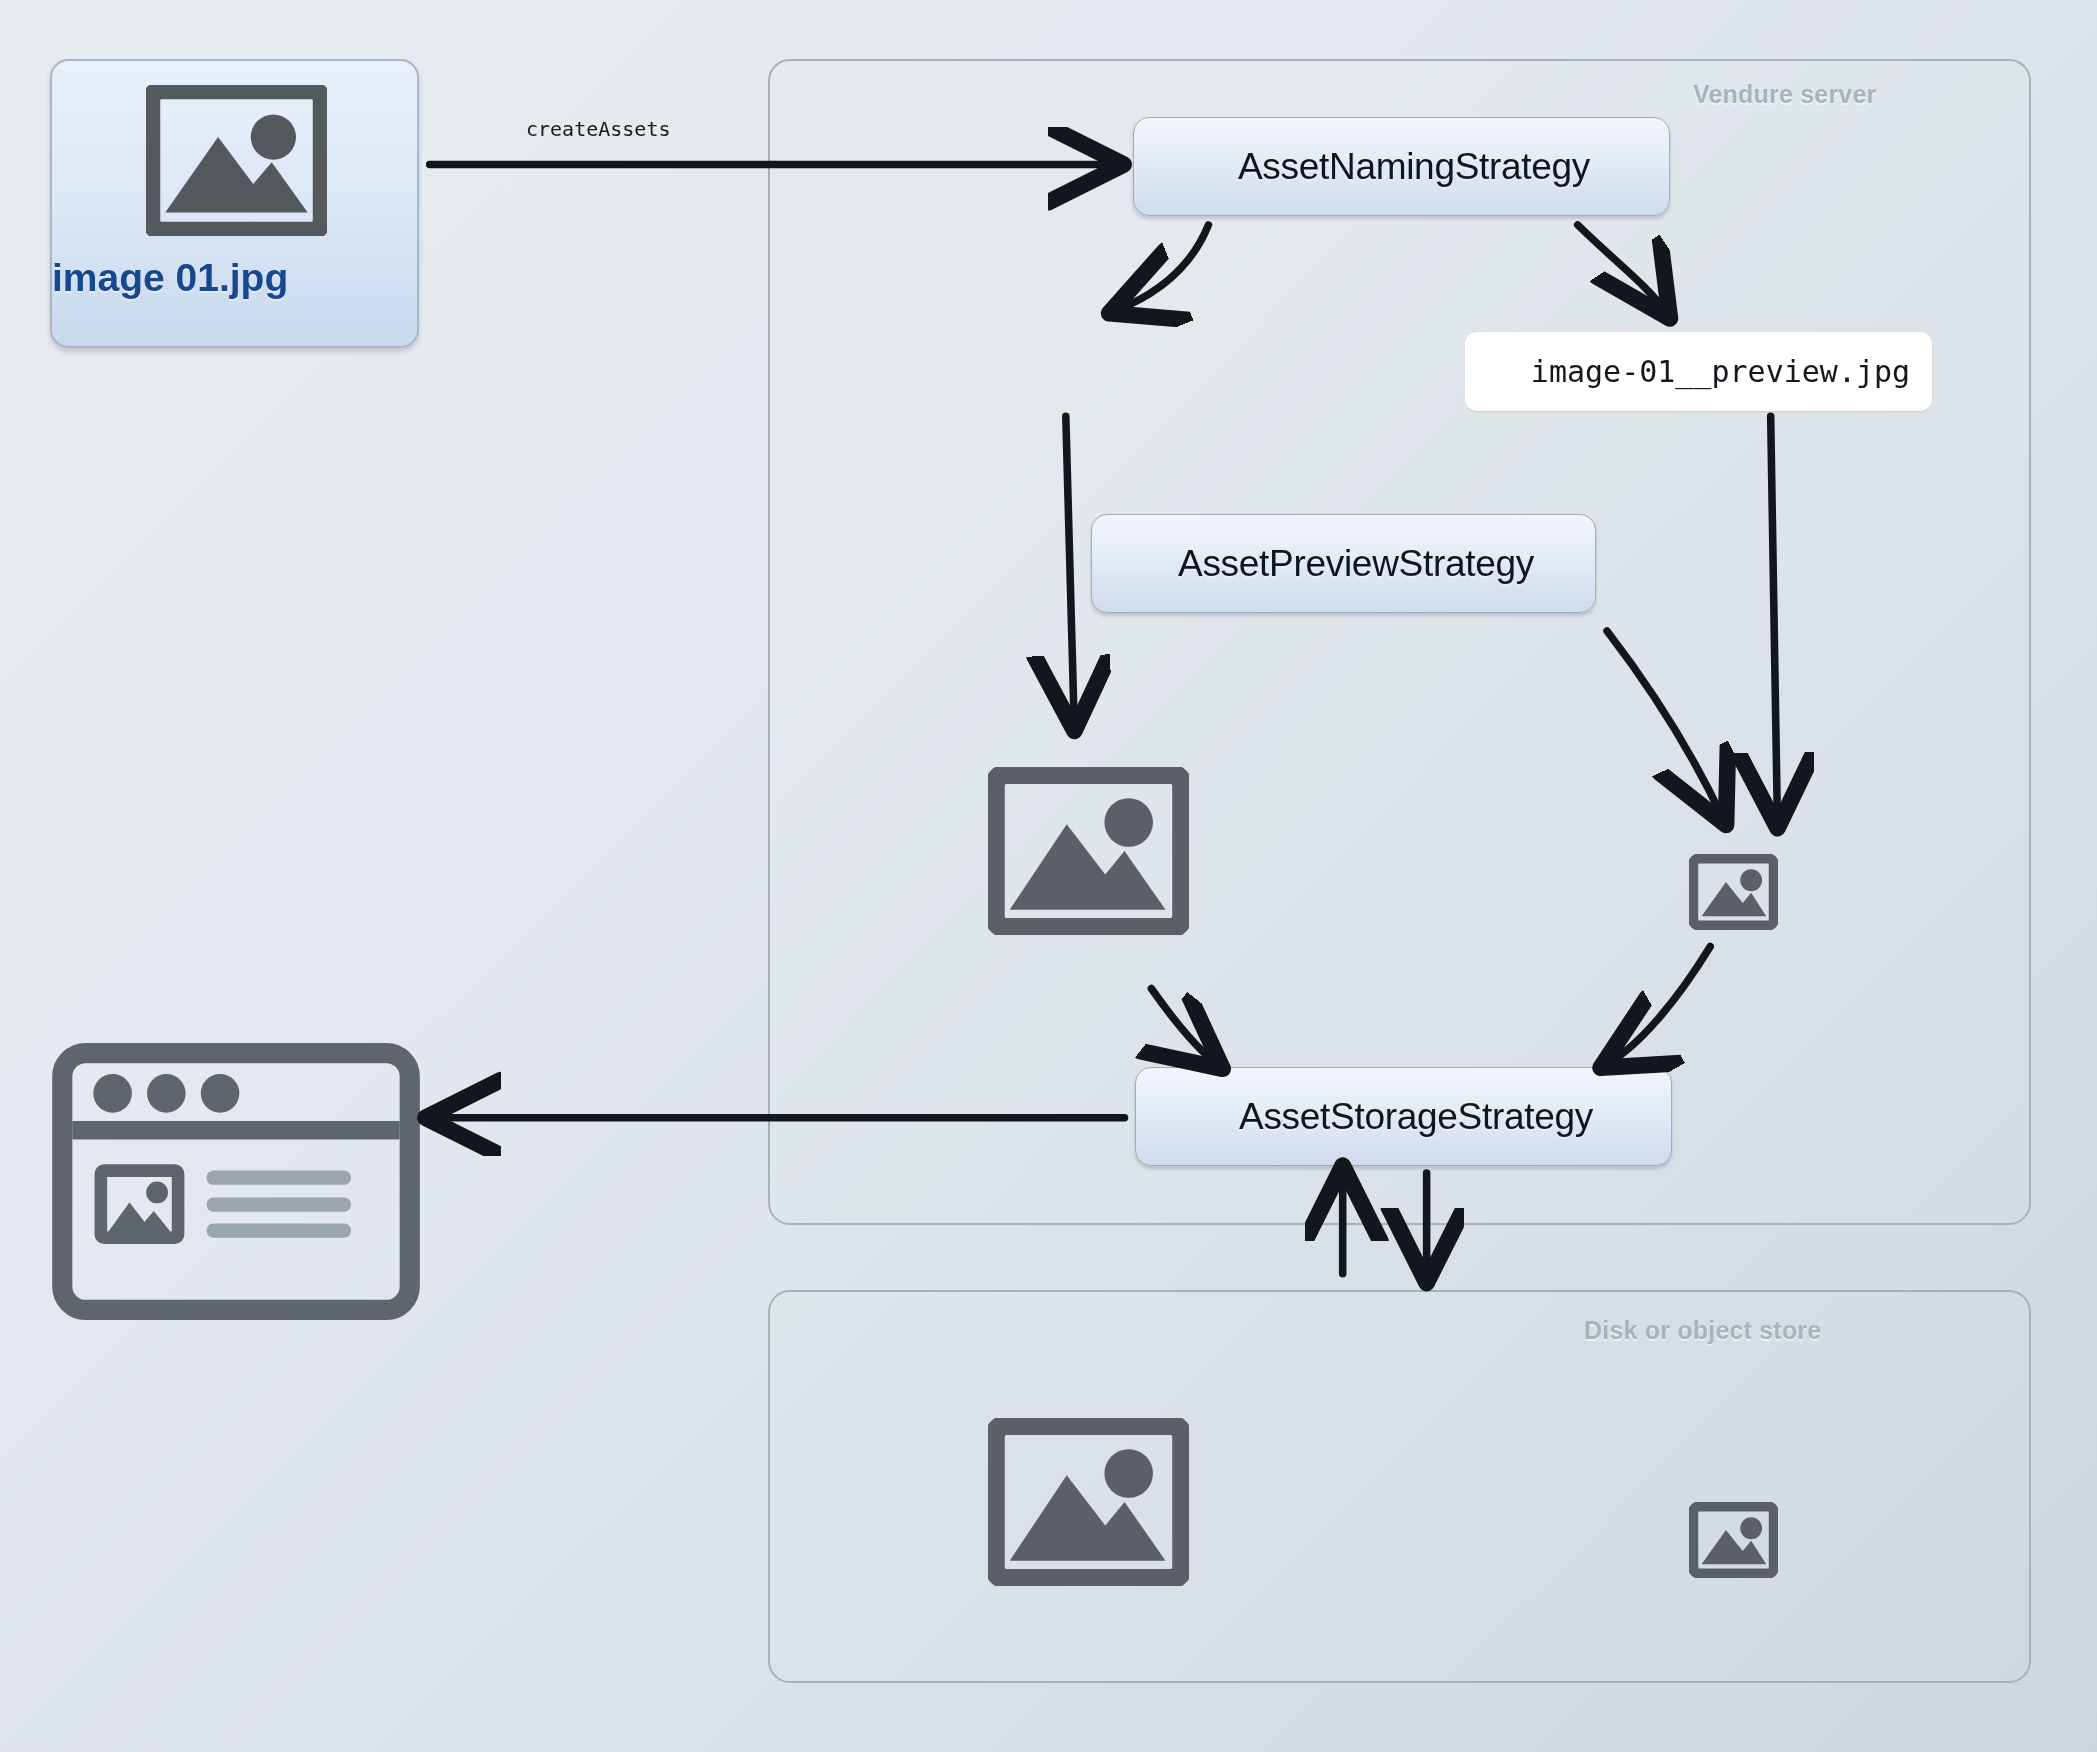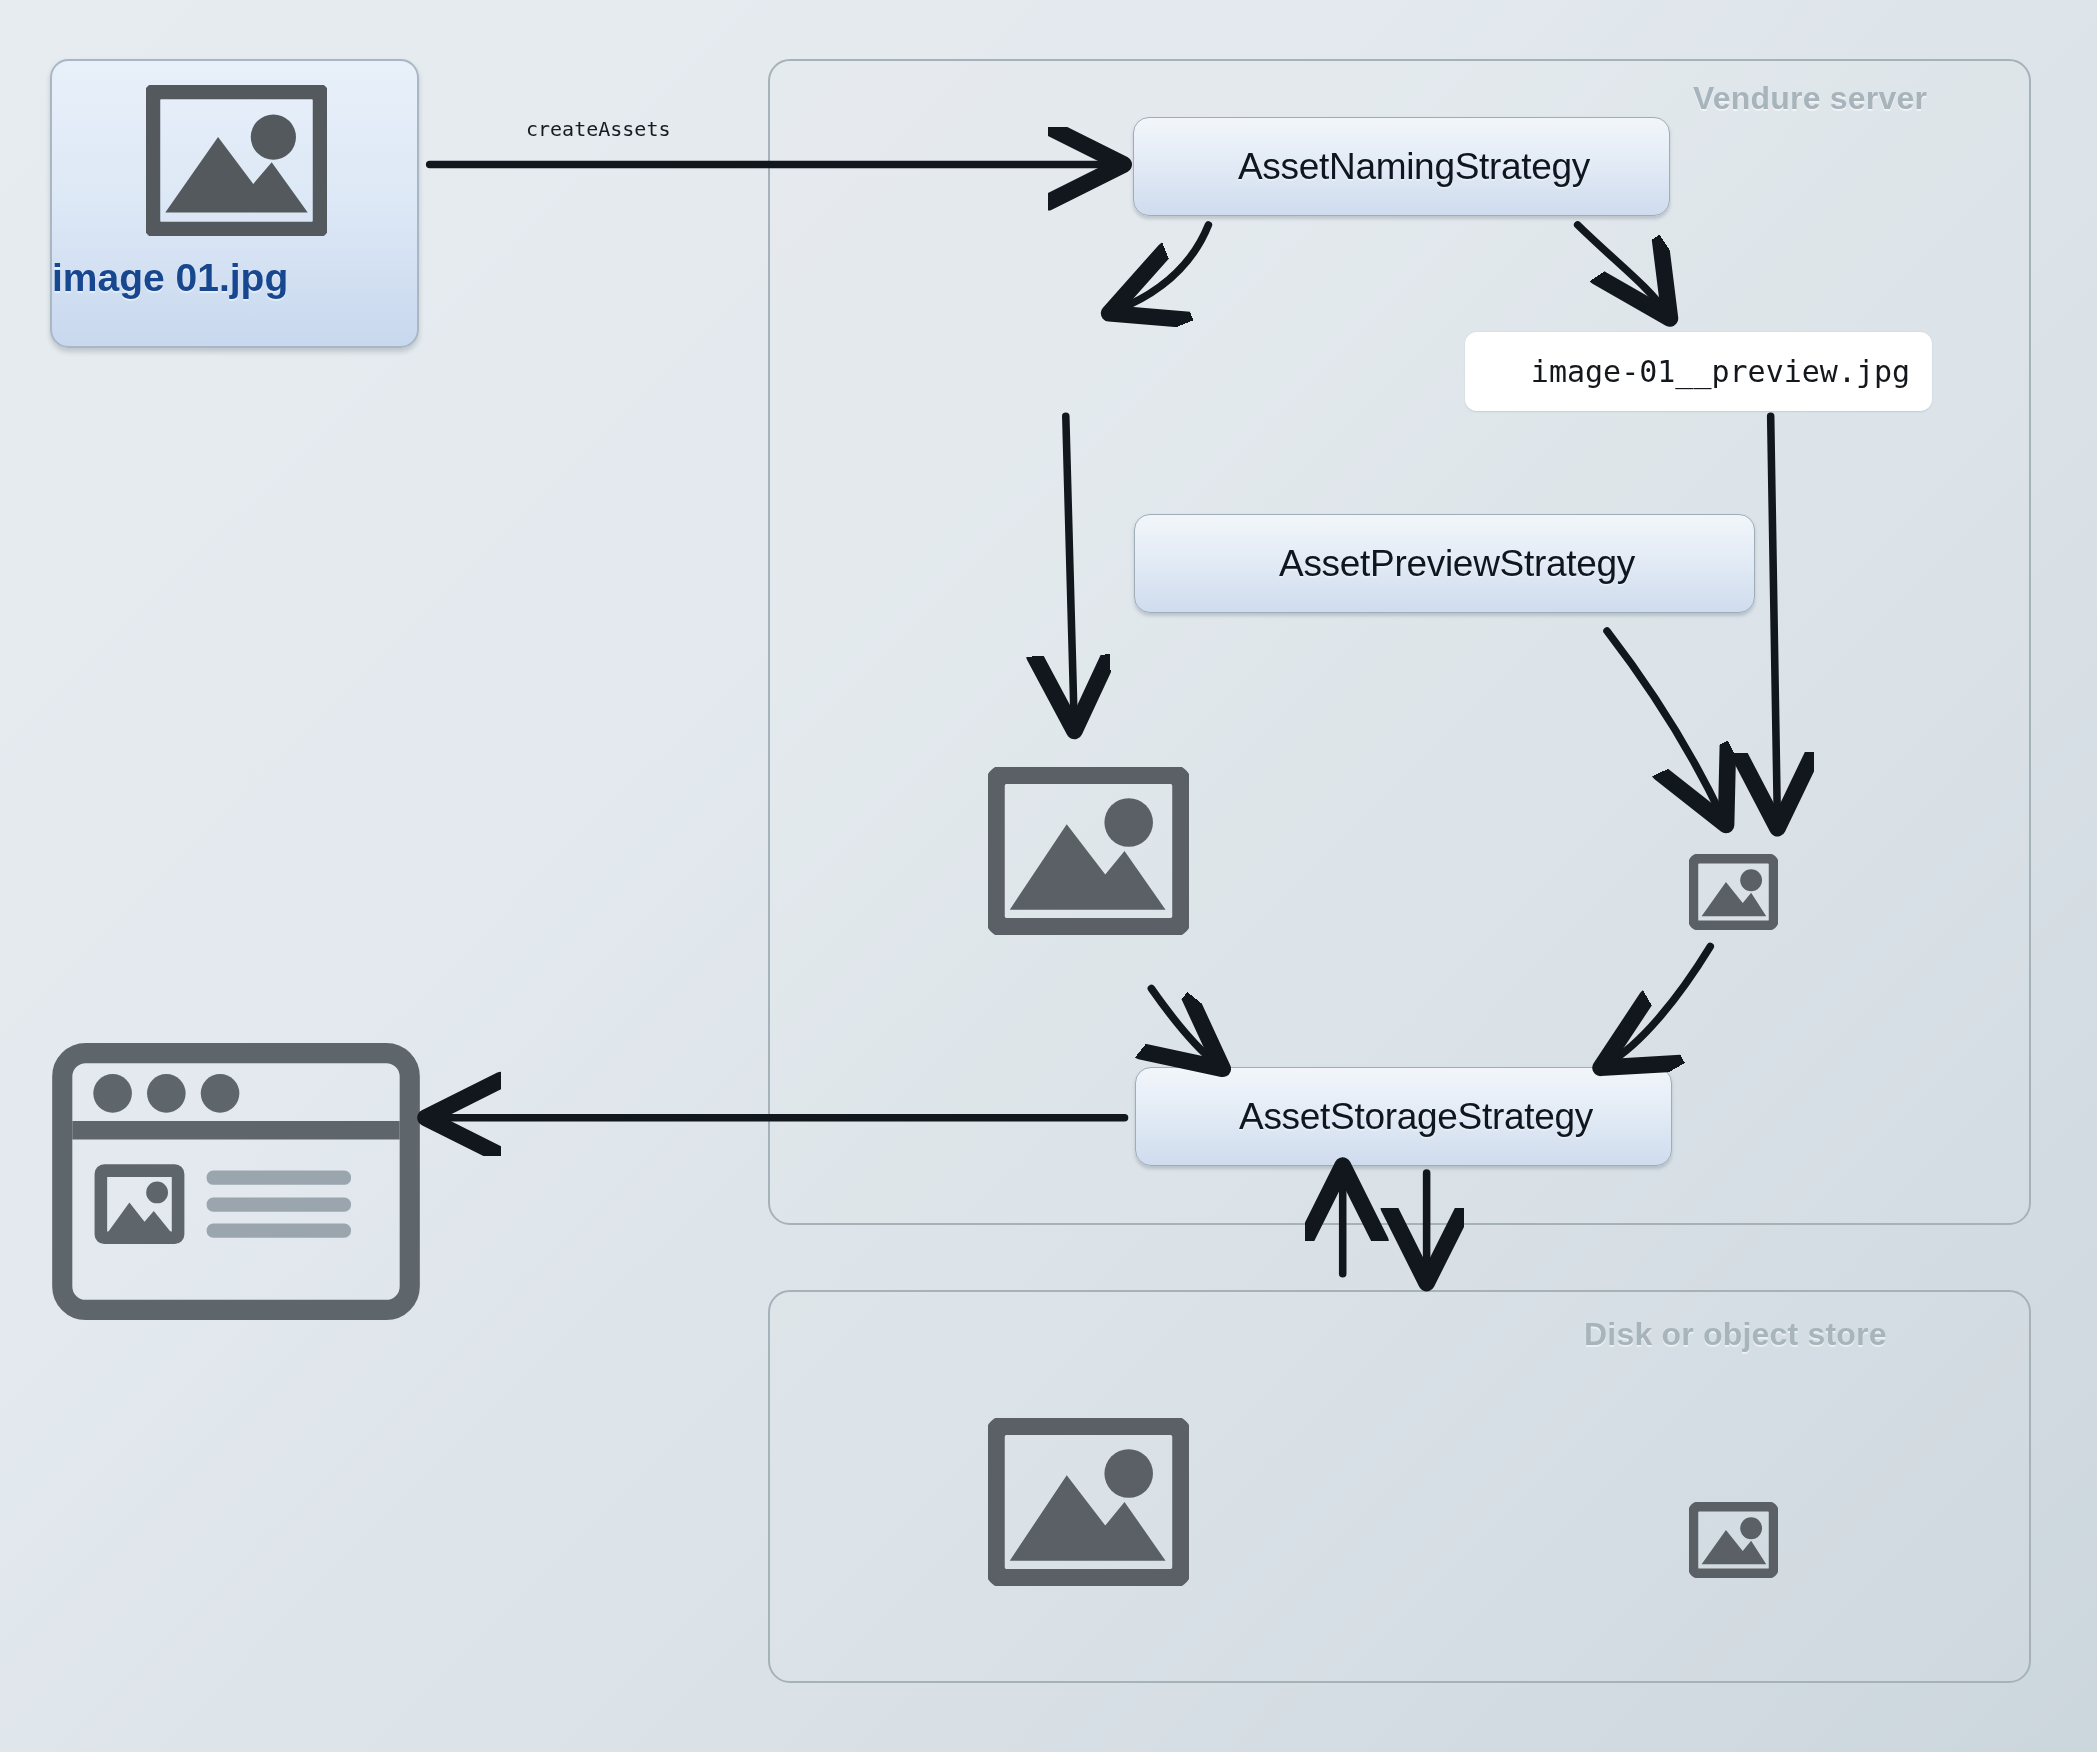--- a/index.html
+++ b/index.html
@@ -21,21 +21,21 @@
     position: absolute;
     border: 2.5px solid #a6b2b9;
     border-radius: 22px;
     box-sizing: border-box;
     background: rgba(255,255,255,0.045);
   }
   .group-label {
     position: absolute;
     color: #a8b4bb;
     font-weight: bold;
-    font-size: 32px;
+    font-size: 25px;
     letter-spacing: 0.2px;
     white-space: nowrap;
     text-shadow: 0 1.7px 0.8px rgba(255,255,255,0.55);
   }
 
   
   .strategy {
     position: absolute;
     box-sizing: border-box;
     border: 1.7px solid #9fadb8;
@@ -127,21 +127,21 @@
         <path d="M23 152 L86 62 L128 118 L150 92 L193 152 Z" fill="#54595e"></path>
       </svg>
     </div>
     <div class="asset-card-label" style="position:absolute; left:0; right:0; top:195px;">image 01.jpg</div>
   </div>
 
   <div class="strategy" style="left:1133px; top:117px; width:537px; height:99px;">
     <span>AssetNamingStrategy</span>
   </div>
 
-  <div class="strategy" style="left:1134px; top:514px; width:621px; height:99px;">
+  <div class="strategy" style="left:1091px; top:514px; width:505px; height:99px;">
     <span>AssetPreviewStrategy</span>
   </div>
 
   <div class="strategy" style="left:1127px; top:1067px; width:537px; height:99px;margin-left:8px;">
     <span>AssetStorageStrategy</span>
   </div>
 
 
   <div class="filechip" style="left:1465px; top:332px; width:467px; height:79px;padding-left:44px;">
     <span>image-01__preview.jpg</span>

